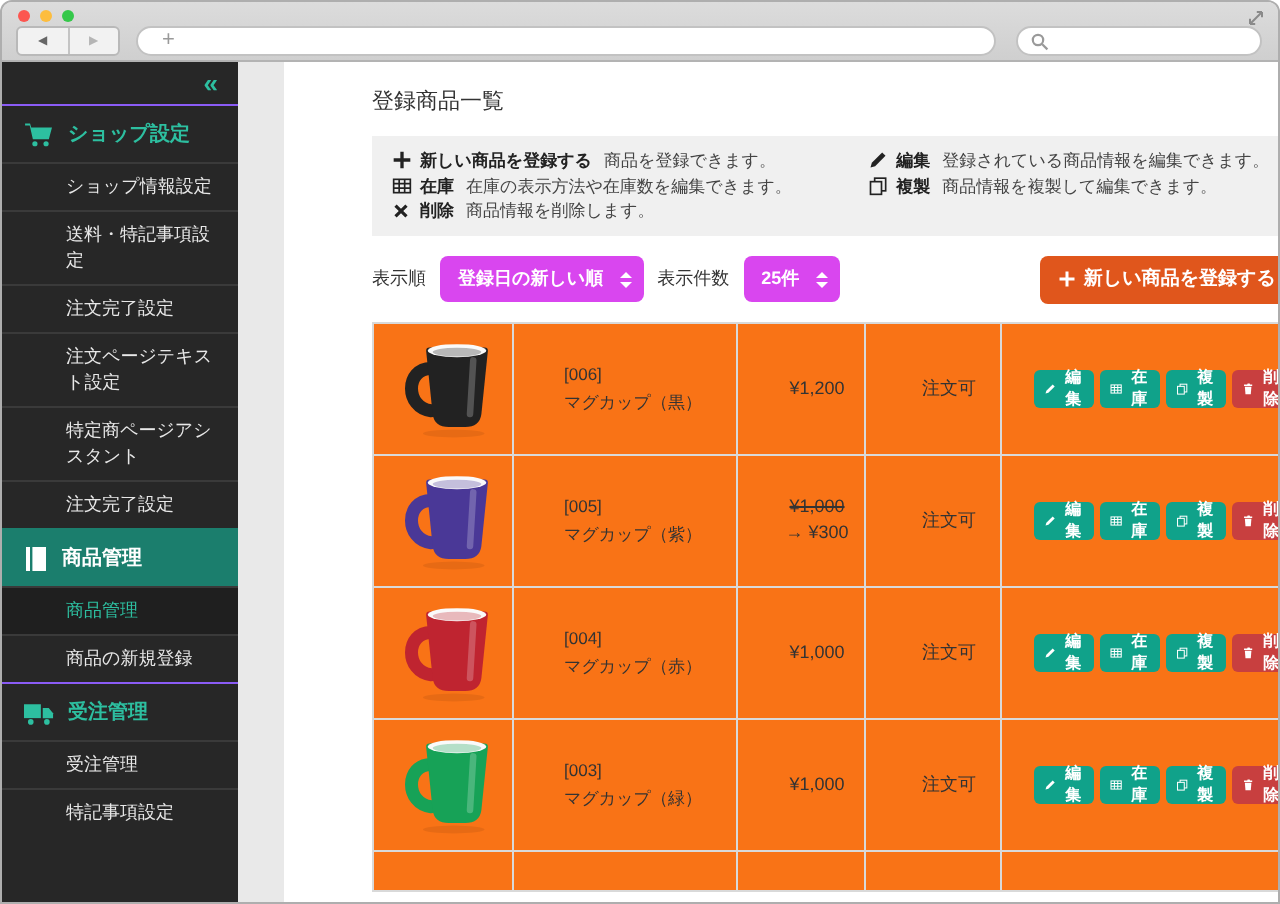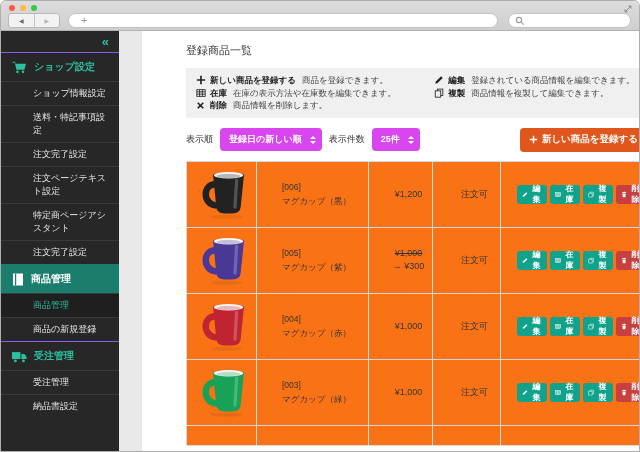--- a/index.html
+++ b/index.html
@@ -141,21 +141,21 @@
       <div class="sec-head">
         <svg width="15" height="12" viewBox="0 0 16 12" fill="#2dbfa0">
             <path d="M0 .8h9v7.4H0z"></path>
             <path d="M10 2.8h3.2L15.5 5.6v2.6H10z"></path>
             <circle cx="3.6" cy="10.2" r="1.5"></circle>
             <circle cx="12.2" cy="10.2" r="1.5"></circle>
           </svg>
         <span class="slabel">受注管理</span>
       </div>
       <div class="sub-item">受注管理</div>
-      <div class="sub-item">納品書設定</div>
+      <div class="sub-item">特記事項設定</div>
     </aside>
 
     <div class="main-area">
       <div class="panel">
 
         <div class="page-title">登録商品一覧</div>
 
         <div class="legend">
           <div class="leg-col left">
             <div class="leg-row">

